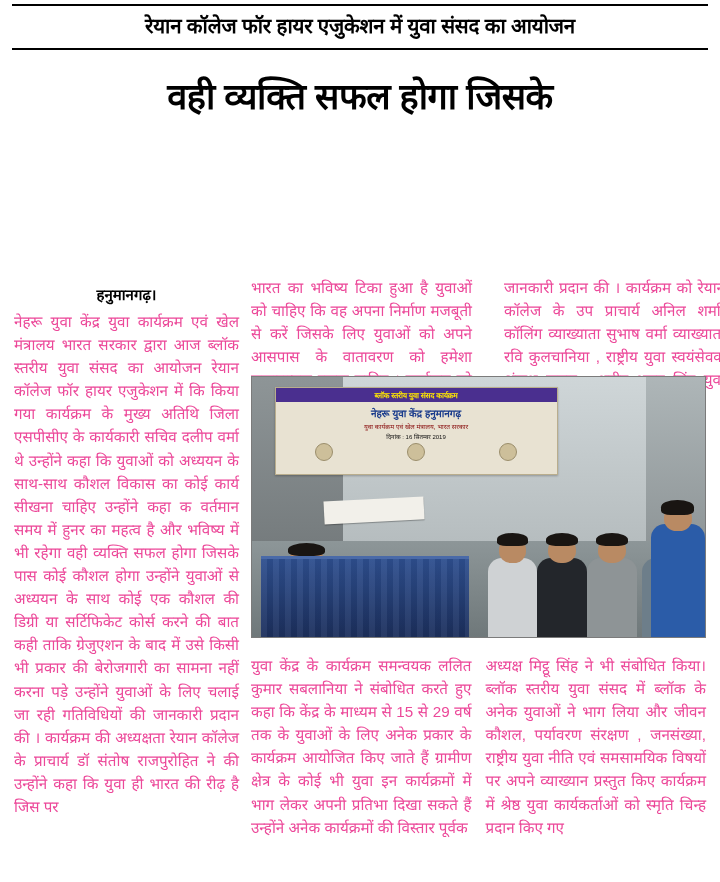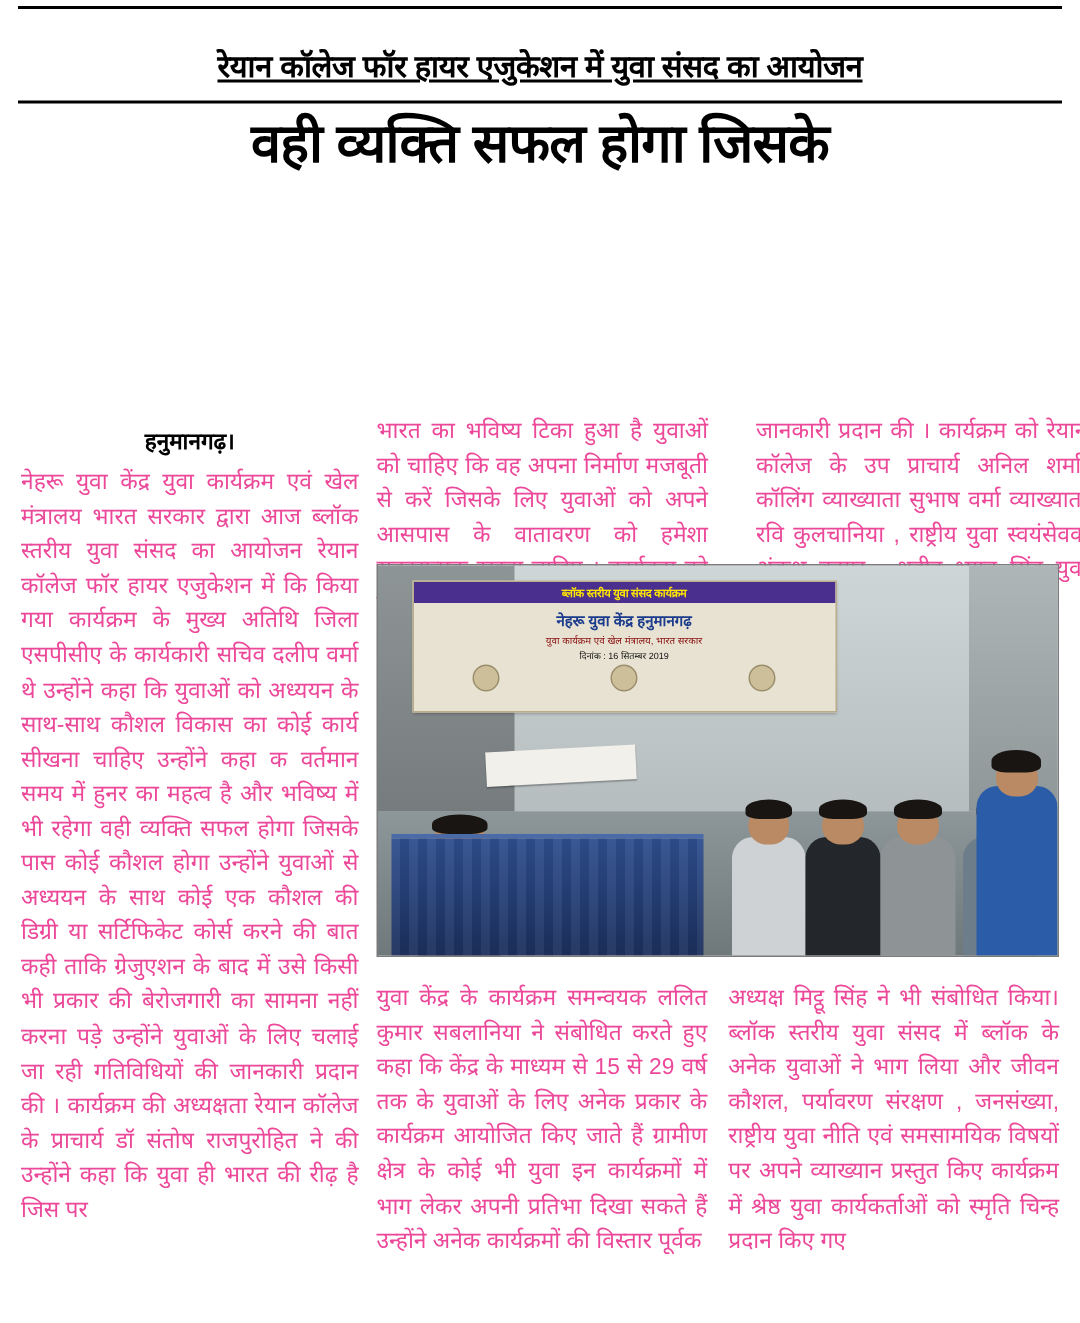--- a/index.html
+++ b/index.html
@@ -20,38 +20,37 @@
     height: 882px;
     padding: 0;
     box-sizing: border-box;
   }
   .rule {
     border: 0;
     border-top: 2px solid #000;
     margin: 0;
   }
   .kicker-wrap {
-    padding: 27px 14px 4px 14px;
-    text-decoration: underline;
+    padding: 8px 14px 4px 14px;
   }
   .kicker {
     font-family: "Liberation Sans", sans-serif;
     font-weight: bold;
     font-size: 20.5px;
     letter-spacing: -0.2px;
     line-height: 1.18;
     text-align: center;
     color: #000;
     white-space: nowrap;
   }
   .rule-top { margin: 4px 12px 0 12px; border-top: 2.4px solid #000; }
   .rule-bottom { margin: 6px 12px 0 12px; border-top: 2.4px solid #000; }
 
   .headline {
-    padding: 4px 16px 4px 16px;
+    padding: 24px 16px 4px 16px;
     text-align: center;
     font-weight: bold;
     font-size: 36px;
     line-height: 1.25;
     letter-spacing: -0.5px;
     color: #000;
   }
   .headline .line { display: block; }
   .col {
     width: 223px;

